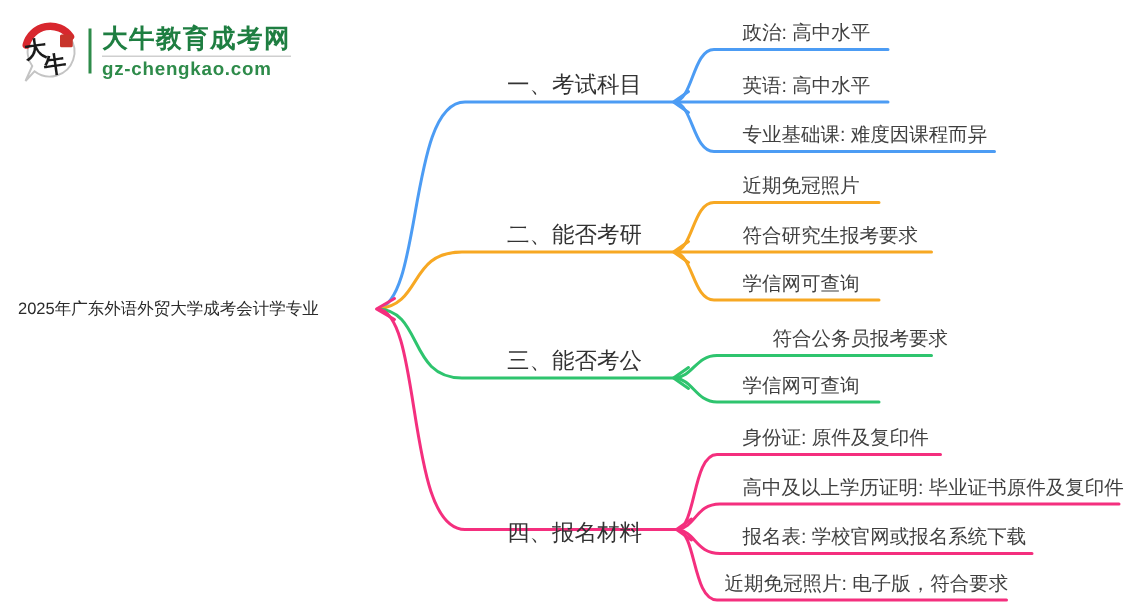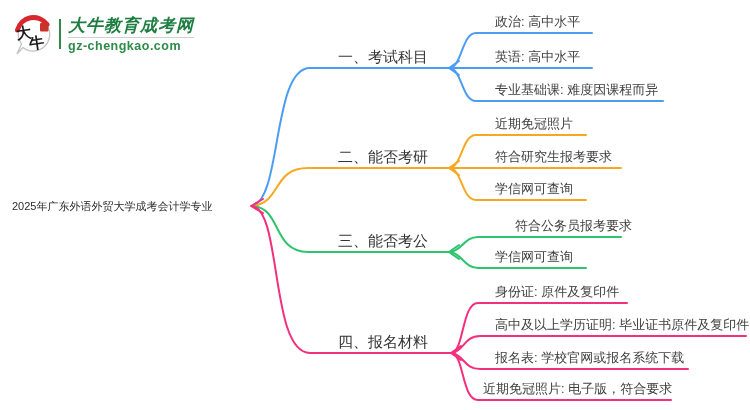--- a/index.html
+++ b/index.html
@@ -8,21 +8,21 @@
     font-family:"Liberation Sans","DejaVu Sans",sans-serif;color:#3f3f3f;
   }
   .lines{position:absolute;left:0;top:0;}
   .lines path{fill:none;stroke-width:2;stroke-linecap:round;stroke-linejoin:round;}
 
   
   .logo{position:absolute;left:10px;top:11px;display:flex;align-items:center;}
   .logo-badge{position:relative;width:46px;height:46px;}
   .logo-vdiv{width:2px;height:30px;background:#2e8b4a;margin:0 7px 0 3px;}
   .logo-text{display:flex;flex-direction:column;}
-  .logo-title{font-size:17px;font-weight:bold;color:#1e7e41;letter-spacing:1px;line-height:19px;font-style:italic;}
+  .logo-title{font-size:17px;font-weight:bold;color:#1e7e41;letter-spacing:1px;line-height:19px;}
   .logo-hr{height:1px;background:#cfcfcf;margin:2px 0 1px 0;}
   .logo-url{font-size:12.5px;font-weight:bold;color:#2e8b4a;letter-spacing:0.5px;line-height:14px;}
 
   
   .root-label{position:absolute;left:12px;top:199px;font-size:11px;line-height:14px;white-space:nowrap;color:#2b2b2b;}
   .branch-label{position:absolute;font-size:15px;line-height:17px;white-space:nowrap;color:#333;}
   .leaf-label{position:absolute;font-size:13px;line-height:15px;white-space:nowrap;color:#3f3f3f;}
 </style>
 </head>
 <body>
@@ -74,21 +74,21 @@
       <div class="logo-hr"></div>
       <div class="logo-url">gz-chengkao.com</div>
     </div>
   </div>
 
   <div class="root-label">2025年广东外语外贸大学成考会计学专业</div>
 
   <div class="branch-label" style="left:338px;top:48px;">一、考试科目</div>
   <div class="branch-label" style="left:338px;top:148px;">二、能否考研</div>
   <div class="branch-label" style="left:338px;top:232px;">三、能否考公</div>
-  <div class="branch-label" style="left:338px;top:333px;">四、报名材料</div>
+  <div class="branch-label" style="left:338px;top:347px;">四、报名材料</div>
 
   <div class="leaf-label" style="left:495px;top:14px;">政治: 高中水平</div>
   <div class="leaf-label" style="left:495px;top:49px;">英语: 高中水平</div>
   <div class="leaf-label" style="left:495px;top:82px;">专业基础课: 难度因课程而异</div>
 
   <div class="leaf-label" style="left:495px;top:116px;">近期免冠照片</div>
   <div class="leaf-label" style="left:495px;top:149px;">符合研究生报考要求</div>
   <div class="leaf-label" style="left:495px;top:181px;">学信网可查询</div>
 
   <div class="leaf-label" style="left:495px;top:218px;margin-left:20px;">符合公务员报考要求</div>

